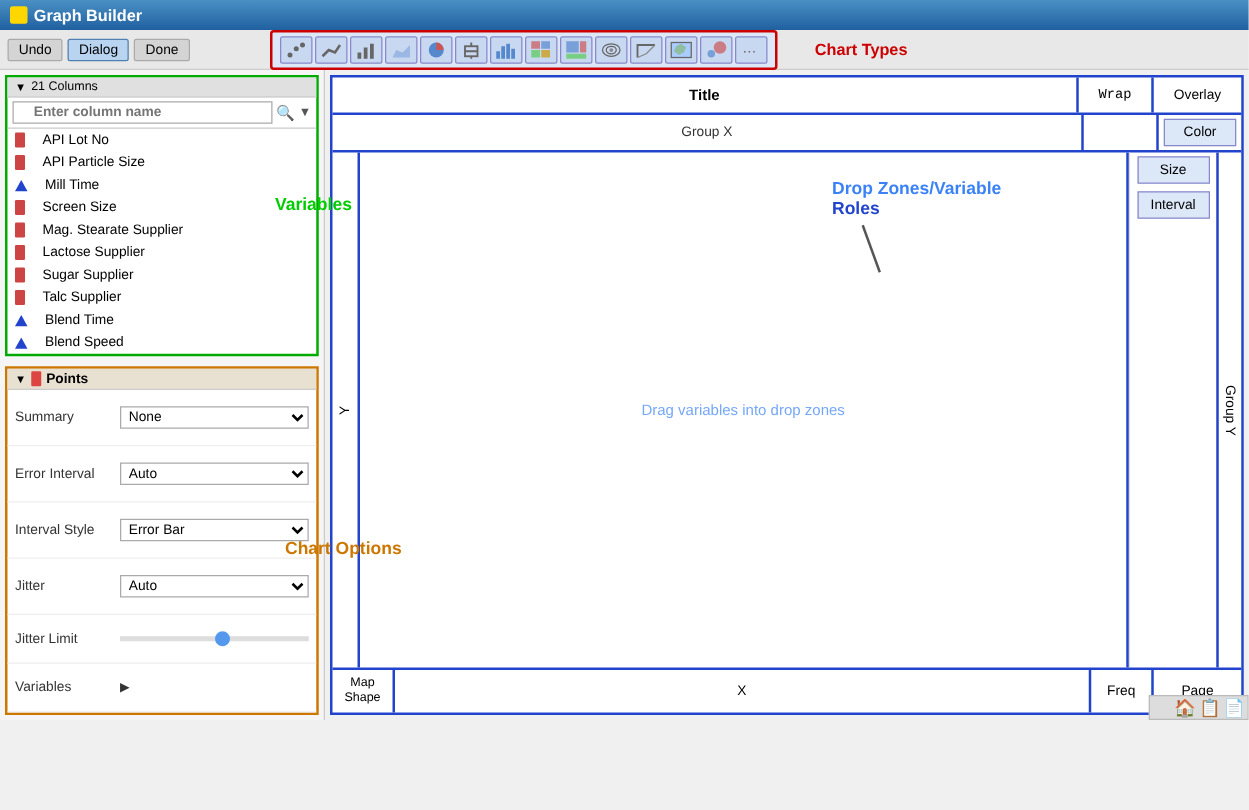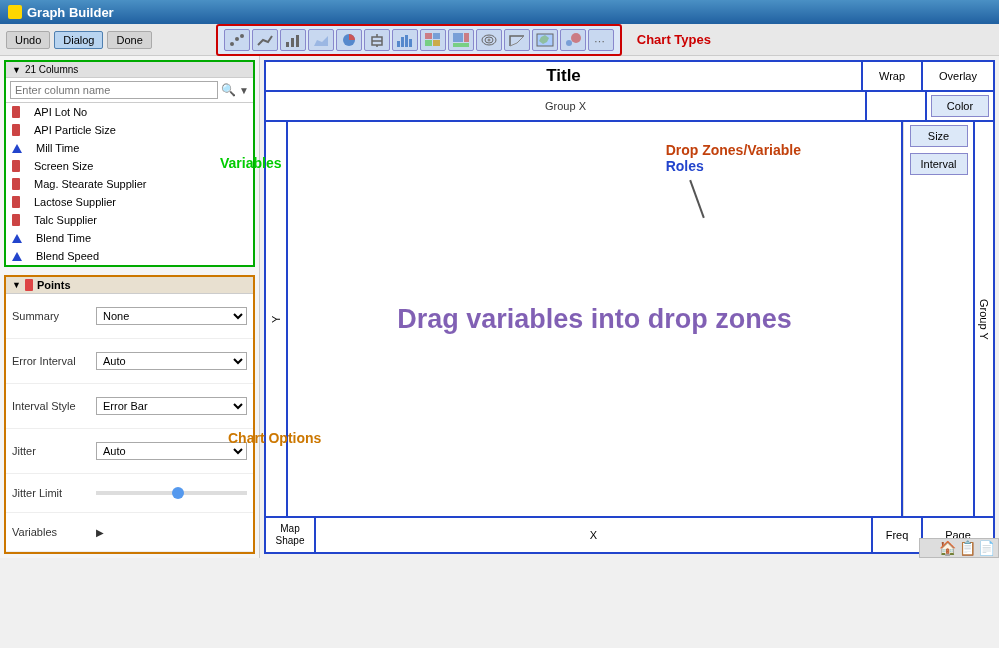--- a/index.html
+++ b/index.html
@@ -114,23 +114,24 @@
     .search-bar {
       display: flex;
       align-items: center;
       padding: 3px 4px;
       border-bottom: 1px solid #ccc;
       gap: 3px;
     }
     .search-input {
       flex: 1;
       border: 1px solid #aaa;
-      padding: 2px 4px;
+      padding: 2px 16px;
       font-size: 11px;
       color: #888;
+      font-weight: bold;
     }
     .variables-list {
       overflow-y: auto;
       flex: 1;
     }
     .var-item {
       padding: 3px 6px;
       display: flex;
       align-items: center;
       gap: 14px;
@@ -242,29 +243,30 @@
       border-bottom: 2px solid #2244cc;
       height: 30px;
     }
     .title-zone {
       flex: 1;
       border-right: 2px solid #2244cc;
       display: flex;
       align-items: center;
       justify-content: center;
       font-weight: bold;
-      font-size: 17px;
+      font-size: 12px;
     }
     .wrap-zone {
       width: 60px;
       border-right: 2px solid #2244cc;
       display: flex;
       align-items: center;
       justify-content: center;
       font-size: 11px;
+      font-family: Liberation Mono, monospace;
     }
     .overlay-zone {
       width: 70px;
       display: flex;
       align-items: center;
       justify-content: center;
       font-size: 11px;
     }
 
     
@@ -308,23 +310,23 @@
     .main-plot {
       flex: 1;
       border-right: 2px solid #2244cc;
       border-left: 2px solid #2244cc;
       display: flex;
       align-items: center;
       justify-content: center;
       position: relative;
     }
     .drag-text {
-      color: #4c1d95;
-      font-size: 27px;
-      font-weight: bold;
+      color: #3b82f6;
+      font-size: 12px;
+      font-weight: normal;
       text-align: center;
       opacity: 0.7;
     }
     .right-option-btn {
       width: 58px;
       height: 22px;
       border: 1px solid #8888cc;
       background: #dce8f8;
       display: flex;
       align-items: center;
@@ -509,21 +511,21 @@
             <circle cx="12" cy="6" r="5" fill="#cc5555" opacity="0.7"></circle>
           </svg>
       </div>
       <div class="chart-icon" title="Special">
         <svg width="18" height="16">
             <text x="2" y="13" font-size="11" fill="#666">⋯</text>
           </svg>
       </div>
     </div>
 
-    <span class="annotation-label label-chart-types" style="position:relative; top:auto; left:7px; font-size:13px;">Chart Types</span>
+    <span class="annotation-label label-chart-types" style="position:relative; top:auto; left:22px; font-size:13px;">Chart Types</span>
   </div>
 
   <div class="content-area">
 
     <div class="left-panel">
 
       <div class="variables-section">
         <div class="variables-header">
           <span style="font-size:9px; cursor:pointer;">▼</span>
           <span style="font-size:10px;">21 Columns</span>
@@ -554,20 +556,24 @@
             <div class="var-item">
               <span class="var-icon-nominal"></span>
               <span>Mag. Stearate Supplier</span>
             </div>
             <div class="var-item">
               <span class="var-icon-nominal"></span>
               <span>Lactose Supplier</span>
             </div>
             <div class="var-item">
               <span class="var-icon-nominal"></span>
+              <span>Sugar Supplier</span>
+            </div>
+            <div class="var-item">
+              <span class="var-icon-nominal"></span>
               <span>Talc Supplier</span>
             </div>
             <div class="var-item">
               <span class="var-icon-continuous"></span>
               <span>Blend Time</span>
             </div>
             <div class="var-item">
               <span class="var-icon-continuous"></span>
               <span>Blend Speed</span>
             </div>
@@ -648,21 +654,21 @@
         </div>
 
         <div class="graph-middle">
           <div class="y-label">
             <span>Y</span>
           </div>
           <div class="main-plot">
             <span class="drag-text">Drag variables into drop zones</span>
 
             <div style="position:absolute; top:20px; right:100px; display:flex; flex-direction:column; align-items:flex-start;">
-              <span style="color:#c2410c; font-weight:bold; font-size:14px; text-align:center;">Drop Zones/Variable</span>
+              <span style="color:#3b82f6; font-weight:bold; font-size:14px; text-align:center;">Drop Zones/Variable</span>
               <span style="color:#2244cc; font-weight:bold; font-size:14px;">Roles</span>
 
               <div style="width:2px; height:40px; background:#555; margin-left:30px; margin-top:5px; transform:rotate(-20deg);"></div>
             </div>
           </div>
           <div style="display:flex; flex-direction:column; width:70px; border-left:1px solid #ddd;">
             <div class="right-option-btn" style="margin:3px auto; font-size:11px;">Size</div>
             <div class="right-option-btn" style="margin:3px auto; font-size:11px;">Interval</div>
             <div style="flex:1;"></div>
           </div>

